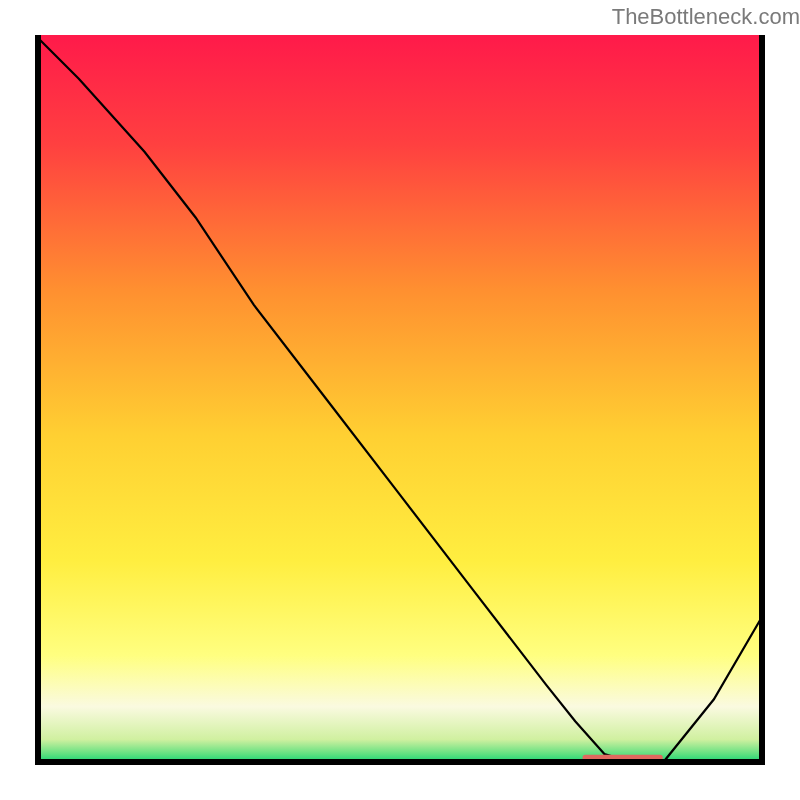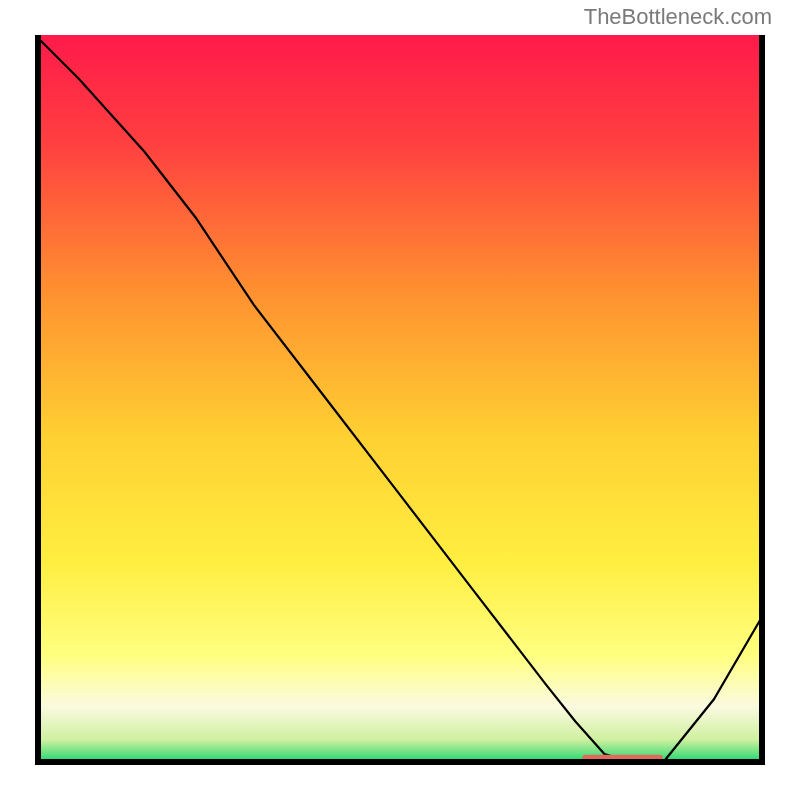--- a/index.html
+++ b/index.html
@@ -7,21 +7,21 @@
     width: 800px;
     height: 800px;
     background: #ffffff;
     position: relative;
     font-family: Arial, sans-serif;
     overflow: hidden;
   }
   .watermark {
     position: absolute;
     top: 4px;
-    right: 28px;
+    right: 0;
     font-size: 22px;
     color: #7a7a7a;
     font-weight: 500;
     z-index: 10;
   }
   .plot-area {
     position: absolute;
     left: 35px;
     top: 35px;
     width: 730px;

